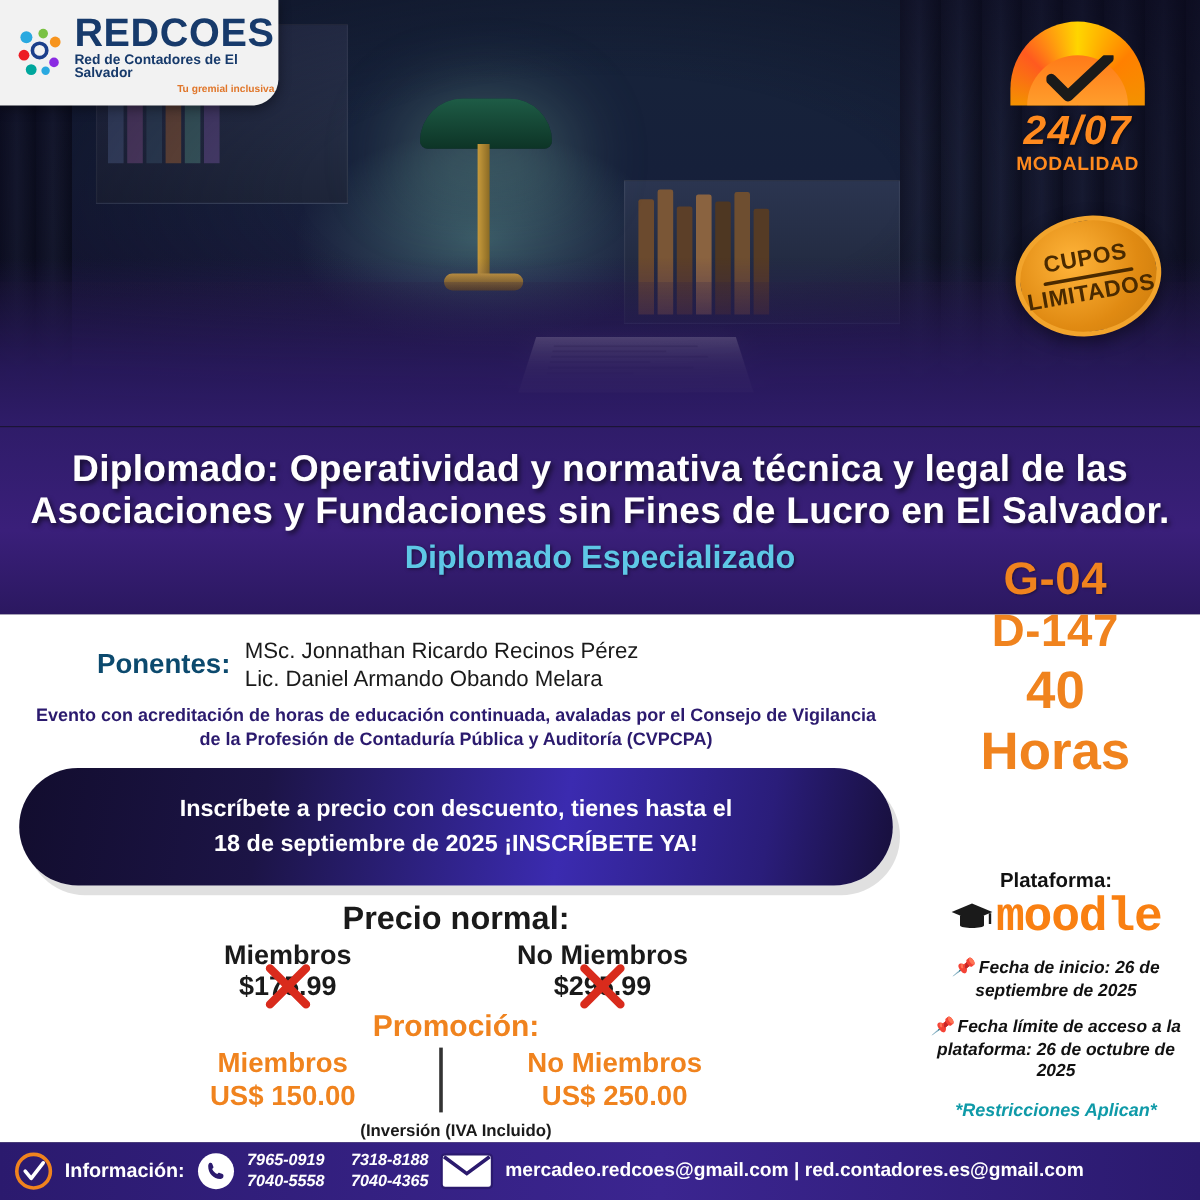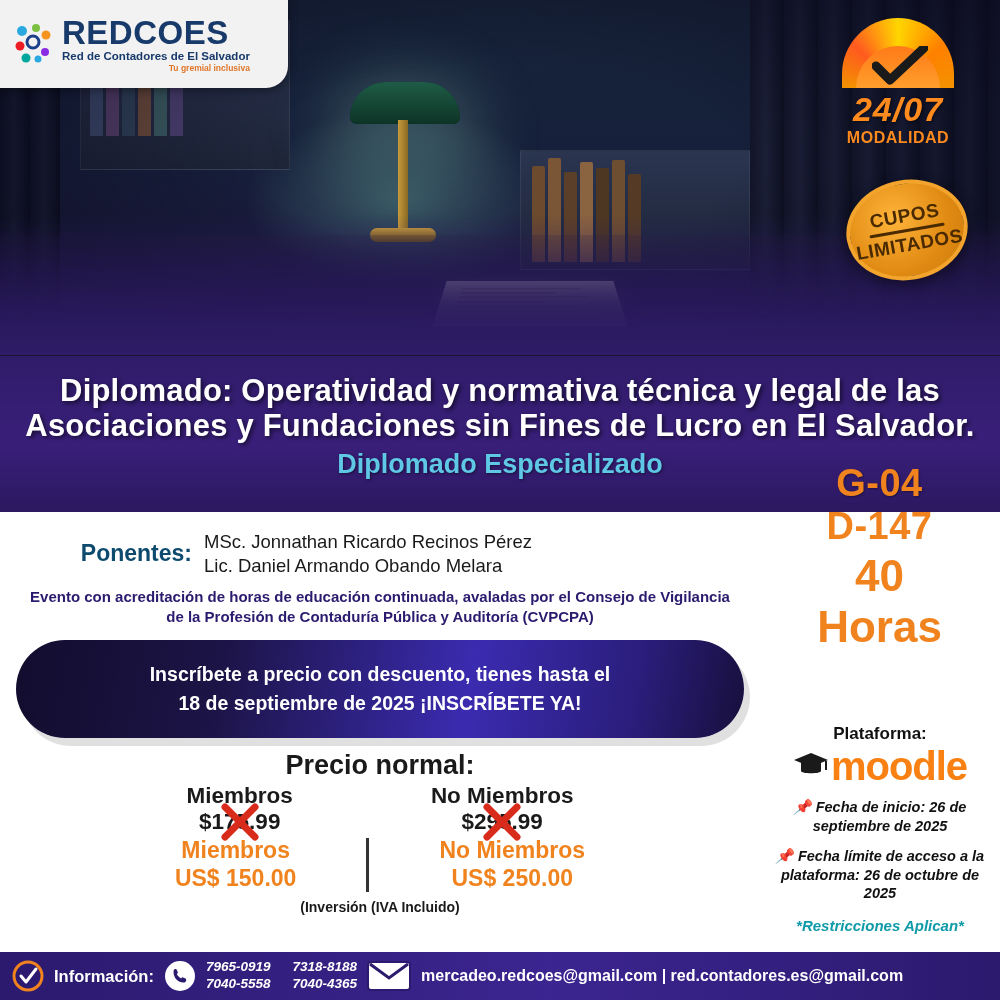--- a/index.html
+++ b/index.html
@@ -59,21 +59,21 @@
     position: absolute; inset: 0;
     background: radial-gradient(ellipse at 50% 45%, rgba(0,0,0,0) 35%, rgba(10,8,28,.75) 100%);
   }
   .hero-fade {
     position:absolute; left:0; bottom:0; width:1000px; height:140px;
     background: linear-gradient(180deg, rgba(32,22,74,0) 0%, rgba(42,26,96,.85) 65%, rgba(47,28,105,1) 100%);
   }
 
   
   .logo-box {
-    position: absolute; left: 0; top: 0; width: 288px; height: 88px;
+    position: absolute; left: 0; top: 0; width: 232px; height: 88px;
     background: #f2f2f2; border-radius: 0 0 22px 0;
     display: flex; align-items: center; padding: 6px 10px 6px 12px; gap: 6px;
     box-shadow: 0 2px 10px rgba(0,0,0,.4);
   }
   .logo-mark { width: 44px; height: 44px; flex: 0 0 44px; position: relative; }
   .logo-text { line-height: 1; }
   .logo-title { font-size: 33px; font-weight: bold; color: #173a6b; letter-spacing: .5px; }
   .logo-sub { font-size: 11.5px; color: #173a6b; font-weight: bold; margin-top: 2px; }
   .logo-sub2 { font-size: 8.5px; color: #e0762a; font-weight: bold; text-align: right; margin-top: 2px; }
 
@@ -164,21 +164,21 @@
   .promo-div { width: 3px; height: 54px; background: #333; }
   .iva { text-align: center; font-size: 14px; font-weight: bold; color: #1a1a1a; margin-top: 6px; }
 
   
   .code-g { font-size: 38px; font-weight: bold; color: #f0831e; letter-spacing: .5px; text-shadow: 1px 1px 2px rgba(0,0,0,.35); }
   .code-box { position: absolute; right: 18px; top: -50px; text-align: center; width: 205px; }
   .code-d { font-size: 38px; font-weight: bold; color: #f0831e; letter-spacing: .5px; }
   .hours { font-size: 44px; font-weight: bold; color: #f0831e; line-height: 1.02; margin-top: 6px; }
   .plat-label { font-size: 17px; font-weight: bold; color: #111; margin-top: 6px; }
   .moodle { display:flex; align-items:center; justify-content:center; gap:2px; margin-top: 2px; }
-  .moodle-text { font-size: 40px; font-weight: bold; color: #f98012; letter-spacing: -1px; line-height: 1; }
+  .moodle-text { font-size: 40px; font-weight: bold; color: #f98012; letter-spacing: -1px; line-height: 1; font-family: Liberation Mono, monospace; }
   .fecha { font-size: 14.5px; font-weight: bold; color: #111; line-height: 1.28; margin-top: 12px; padding: 0 8px; font-style: italic; }
   .restric { font-size: 15px; font-weight: bold; font-style: italic; color: #0f9aa8; margin-top: 14px; }
 
   
   .footer {
     position: absolute; left: 0; top: 952px; width: 1000px; height: 48px;
     background: linear-gradient(90deg,#2b1a6e,#3b2590 55%,#2b1a6e);
     display: flex; align-items: center; padding: 0 12px; gap: 10px; color: #fff;
   }
   .f-info { font-size: 16.5px; font-weight: bold; }
@@ -316,20 +316,21 @@
           <div class="price-label">No Miembros</div>
           <div class="price-old">
             <span>$295.99</span>
             <svg class="strike" viewBox="0 0 40 40">
               <path d="M5 5 L35 35 M35 5 L5 35" stroke="#d92b1c" stroke-width="7" stroke-linecap="round"></path>
             </svg>
           </div>
         </div>
       </div>
 
+      <div class="promo-title">Promoción:</div>
 
       <div class="promo-row">
         <div class="promo-col">
           <div>Miembros</div>
           <div>US$ 150.00</div>
         </div>
         <div class="promo-div"></div>
         <div class="promo-col">
           <div>No Miembros</div>
           <div>US$ 250.00</div>

